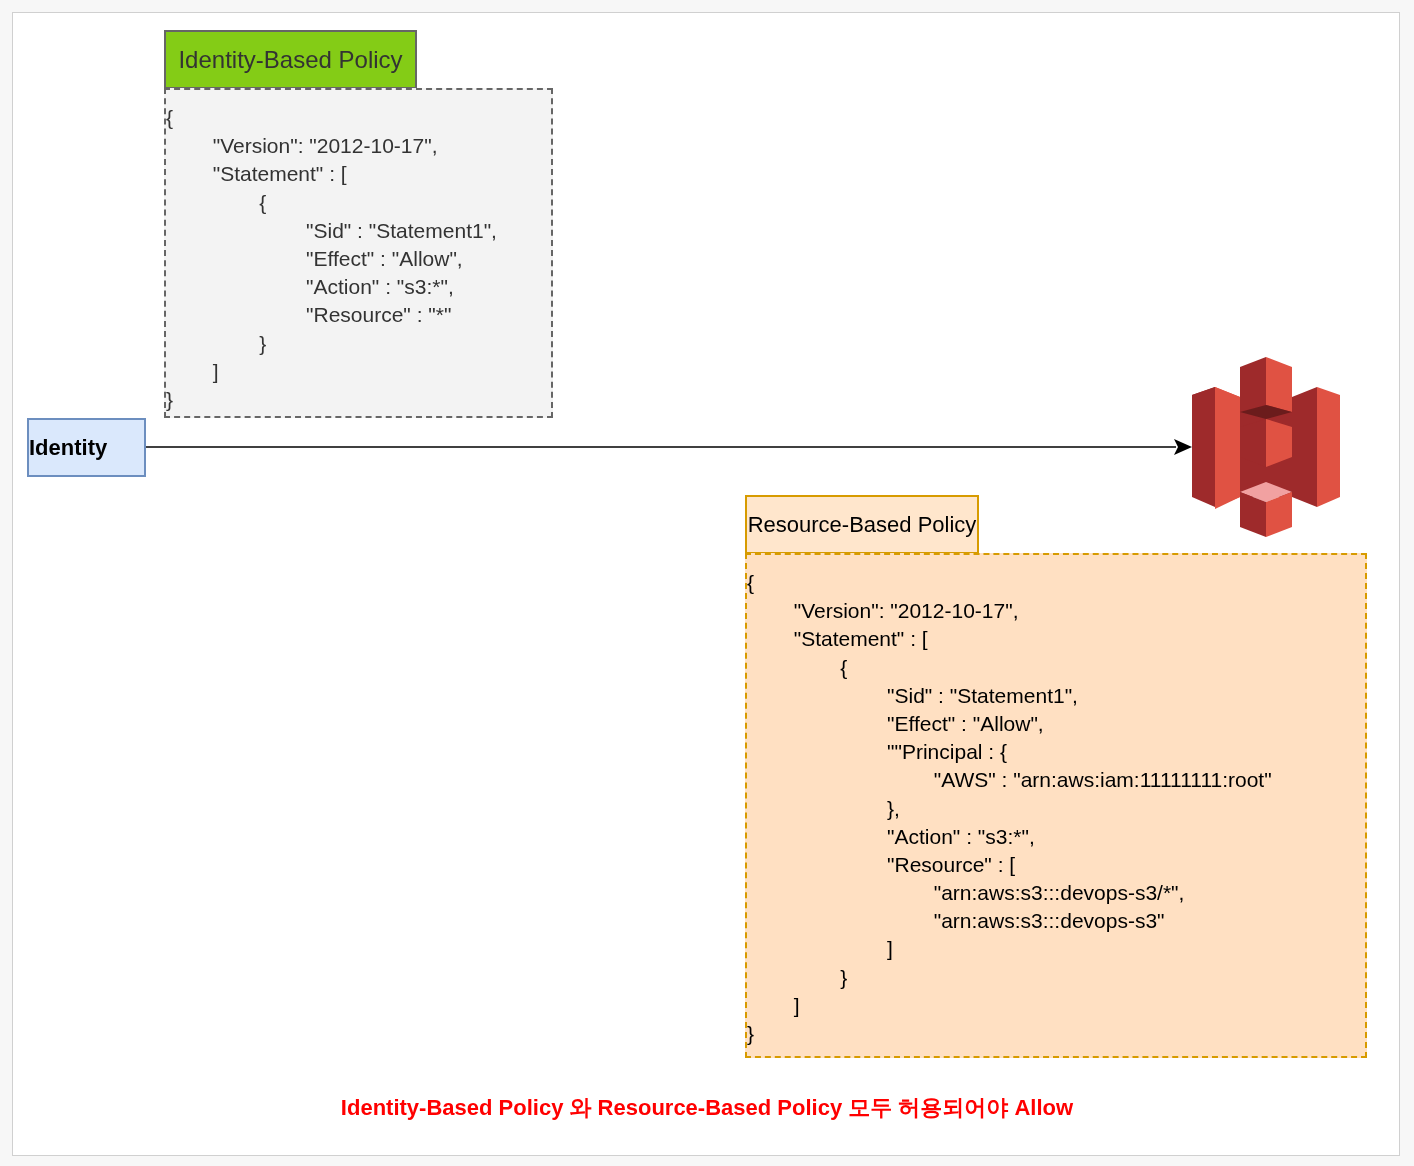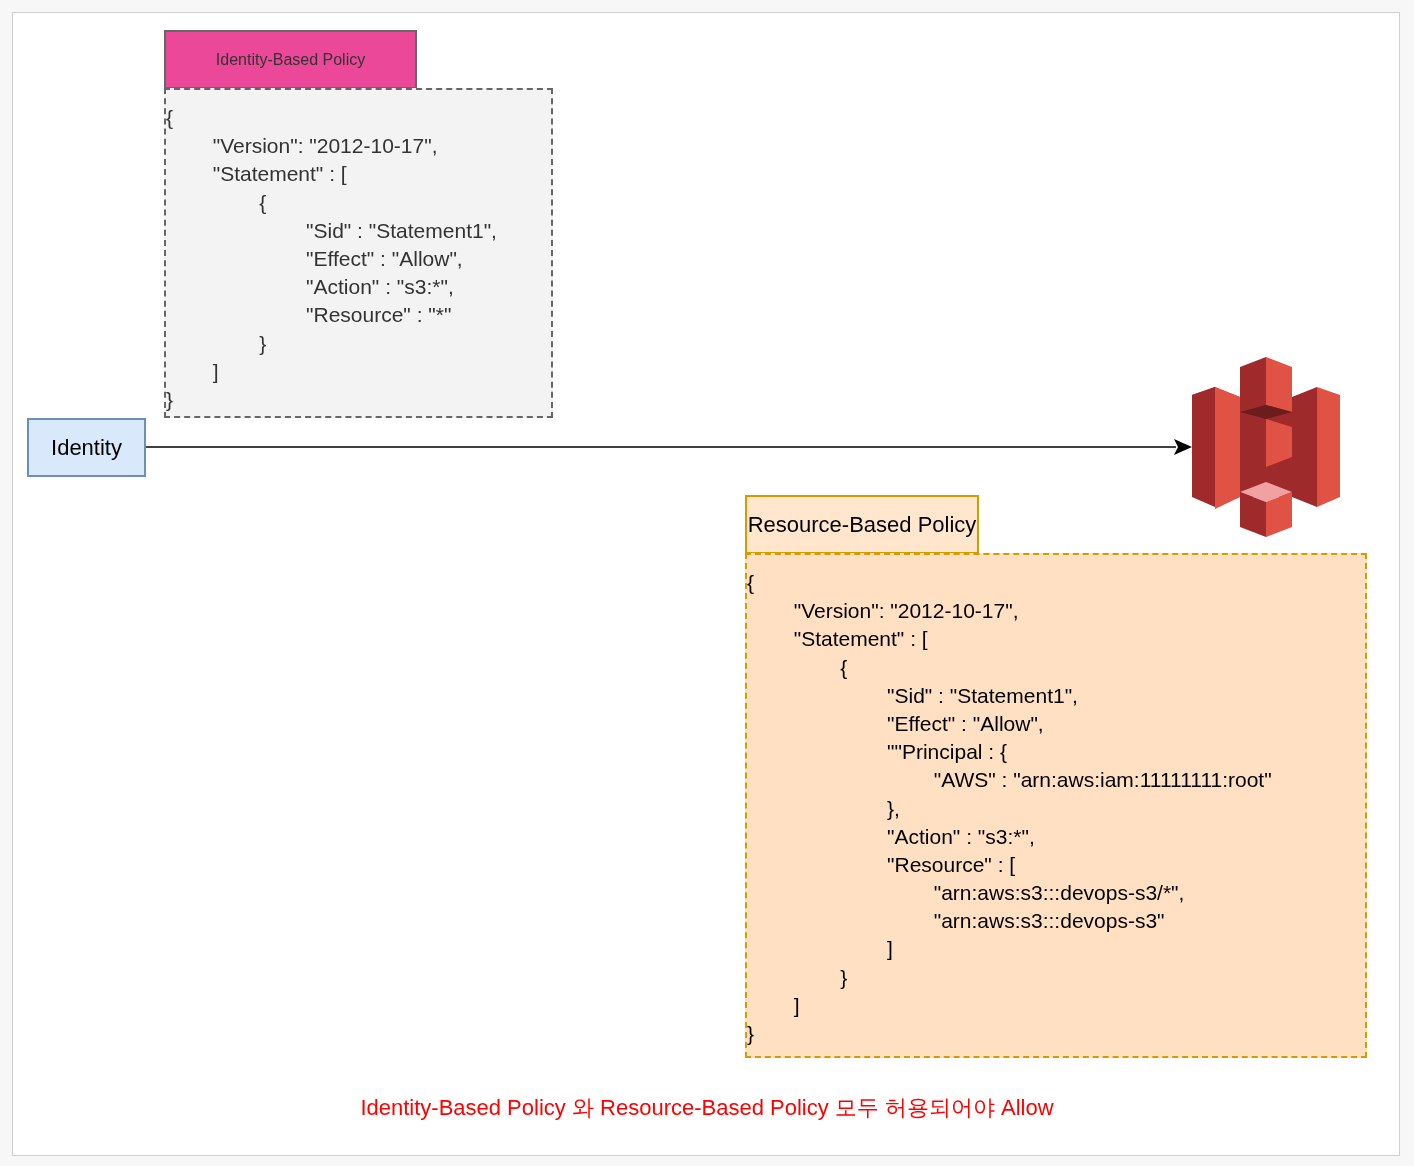--- a/index.html
+++ b/index.html
@@ -1,28 +1,28 @@
 <!DOCTYPE html>
 <html><head>
 <meta charset="utf-8">
 <style>
   html, body { margin: 0; padding: 0; background: #f7f7f7; }
   body { width: 1414px; height: 1166px; position: relative; overflow: hidden; font-family: "Liberation Sans", sans-serif; }
   .canvas { position: absolute; left: 12px; top: 12px; width: 1386px; height: 1142px; background: #ffffff; border: 1px solid #d0d0d0; }
   .abs { position: absolute; box-sizing: border-box; }
-  .title-box-gray { left: 164px; top: 30px; width: 253px; height: 59px; background: #ec4899; border: 2px solid #666666; color: #333333; font-size: 16px; display: flex; align-items: center; justify-content: center; }
+  .title-box-gray { left: 164px; top: 30px; width: 253px; height: 59px; background: #84cc16; border: 2px solid #666666; color: #333333; font-size: 24px; display: flex; align-items: center; justify-content: center; }
   .code-box-gray { left: 164px; top: 88px; width: 389px; height: 330px; background: #f3f3f3; border: 2px dashed #666666; color: #333333; }
   .title-box-orange { left: 745px; top: 495px; width: 234px; height: 59px; background: #ffe6cc; border: 2px solid #d79b00; color: #000000; font-size: 22px; display: flex; align-items: center; justify-content: center; }
   .code-box-orange { left: 745px; top: 553px; width: 622px; height: 505px; background: #ffe0c2; border: 2px dashed #d79b00; color: #000000; }
   .code { position: absolute; left: 0; top: 14px; margin: 0; font-size: 21px; line-height: 28.2px; white-space: pre; font-family: "Liberation Sans", sans-serif; }
   .code-line { display: block; height: 28.2px; }
-  .identity-box { left: 27px; top: 418px; width: 119px; height: 59px; background: #dae8fc; border: 2px solid #6c8ebf; color: #000; font-size: 22px; display: flex; align-items: center; justify-content: center; }
+  .identity-box { left: 27px; top: 418px; width: 119px; height: 59px; background: #dae8fc; border: 2px solid #6c8ebf; color: #000; font-size: 22px; display: flex; align-items: center; justify-content: flex-start; font-weight: bold; }
   .arrow-svg { position: absolute; left: 0; top: 0; }
   .s3 { position: absolute; left: 1190px; top: 357px; width: 152px; height: 180px; }
-  .footer { position: absolute; left: 0; width: 1414px; top: 1093px; text-align: center; color: #ff0000; font-weight: normal; font-size: 22px; }
+  .footer { position: absolute; left: 0; width: 1414px; top: 1093px; text-align: center; color: #ff0000; font-weight: bold; font-size: 22px; }
 </style>
 </head>
 <body>
 
 <div class="canvas"></div>
 
 <div class="abs title-box-gray">
   <span>Identity-Based Policy</span>
 </div>
 <div class="abs code-box-gray">

